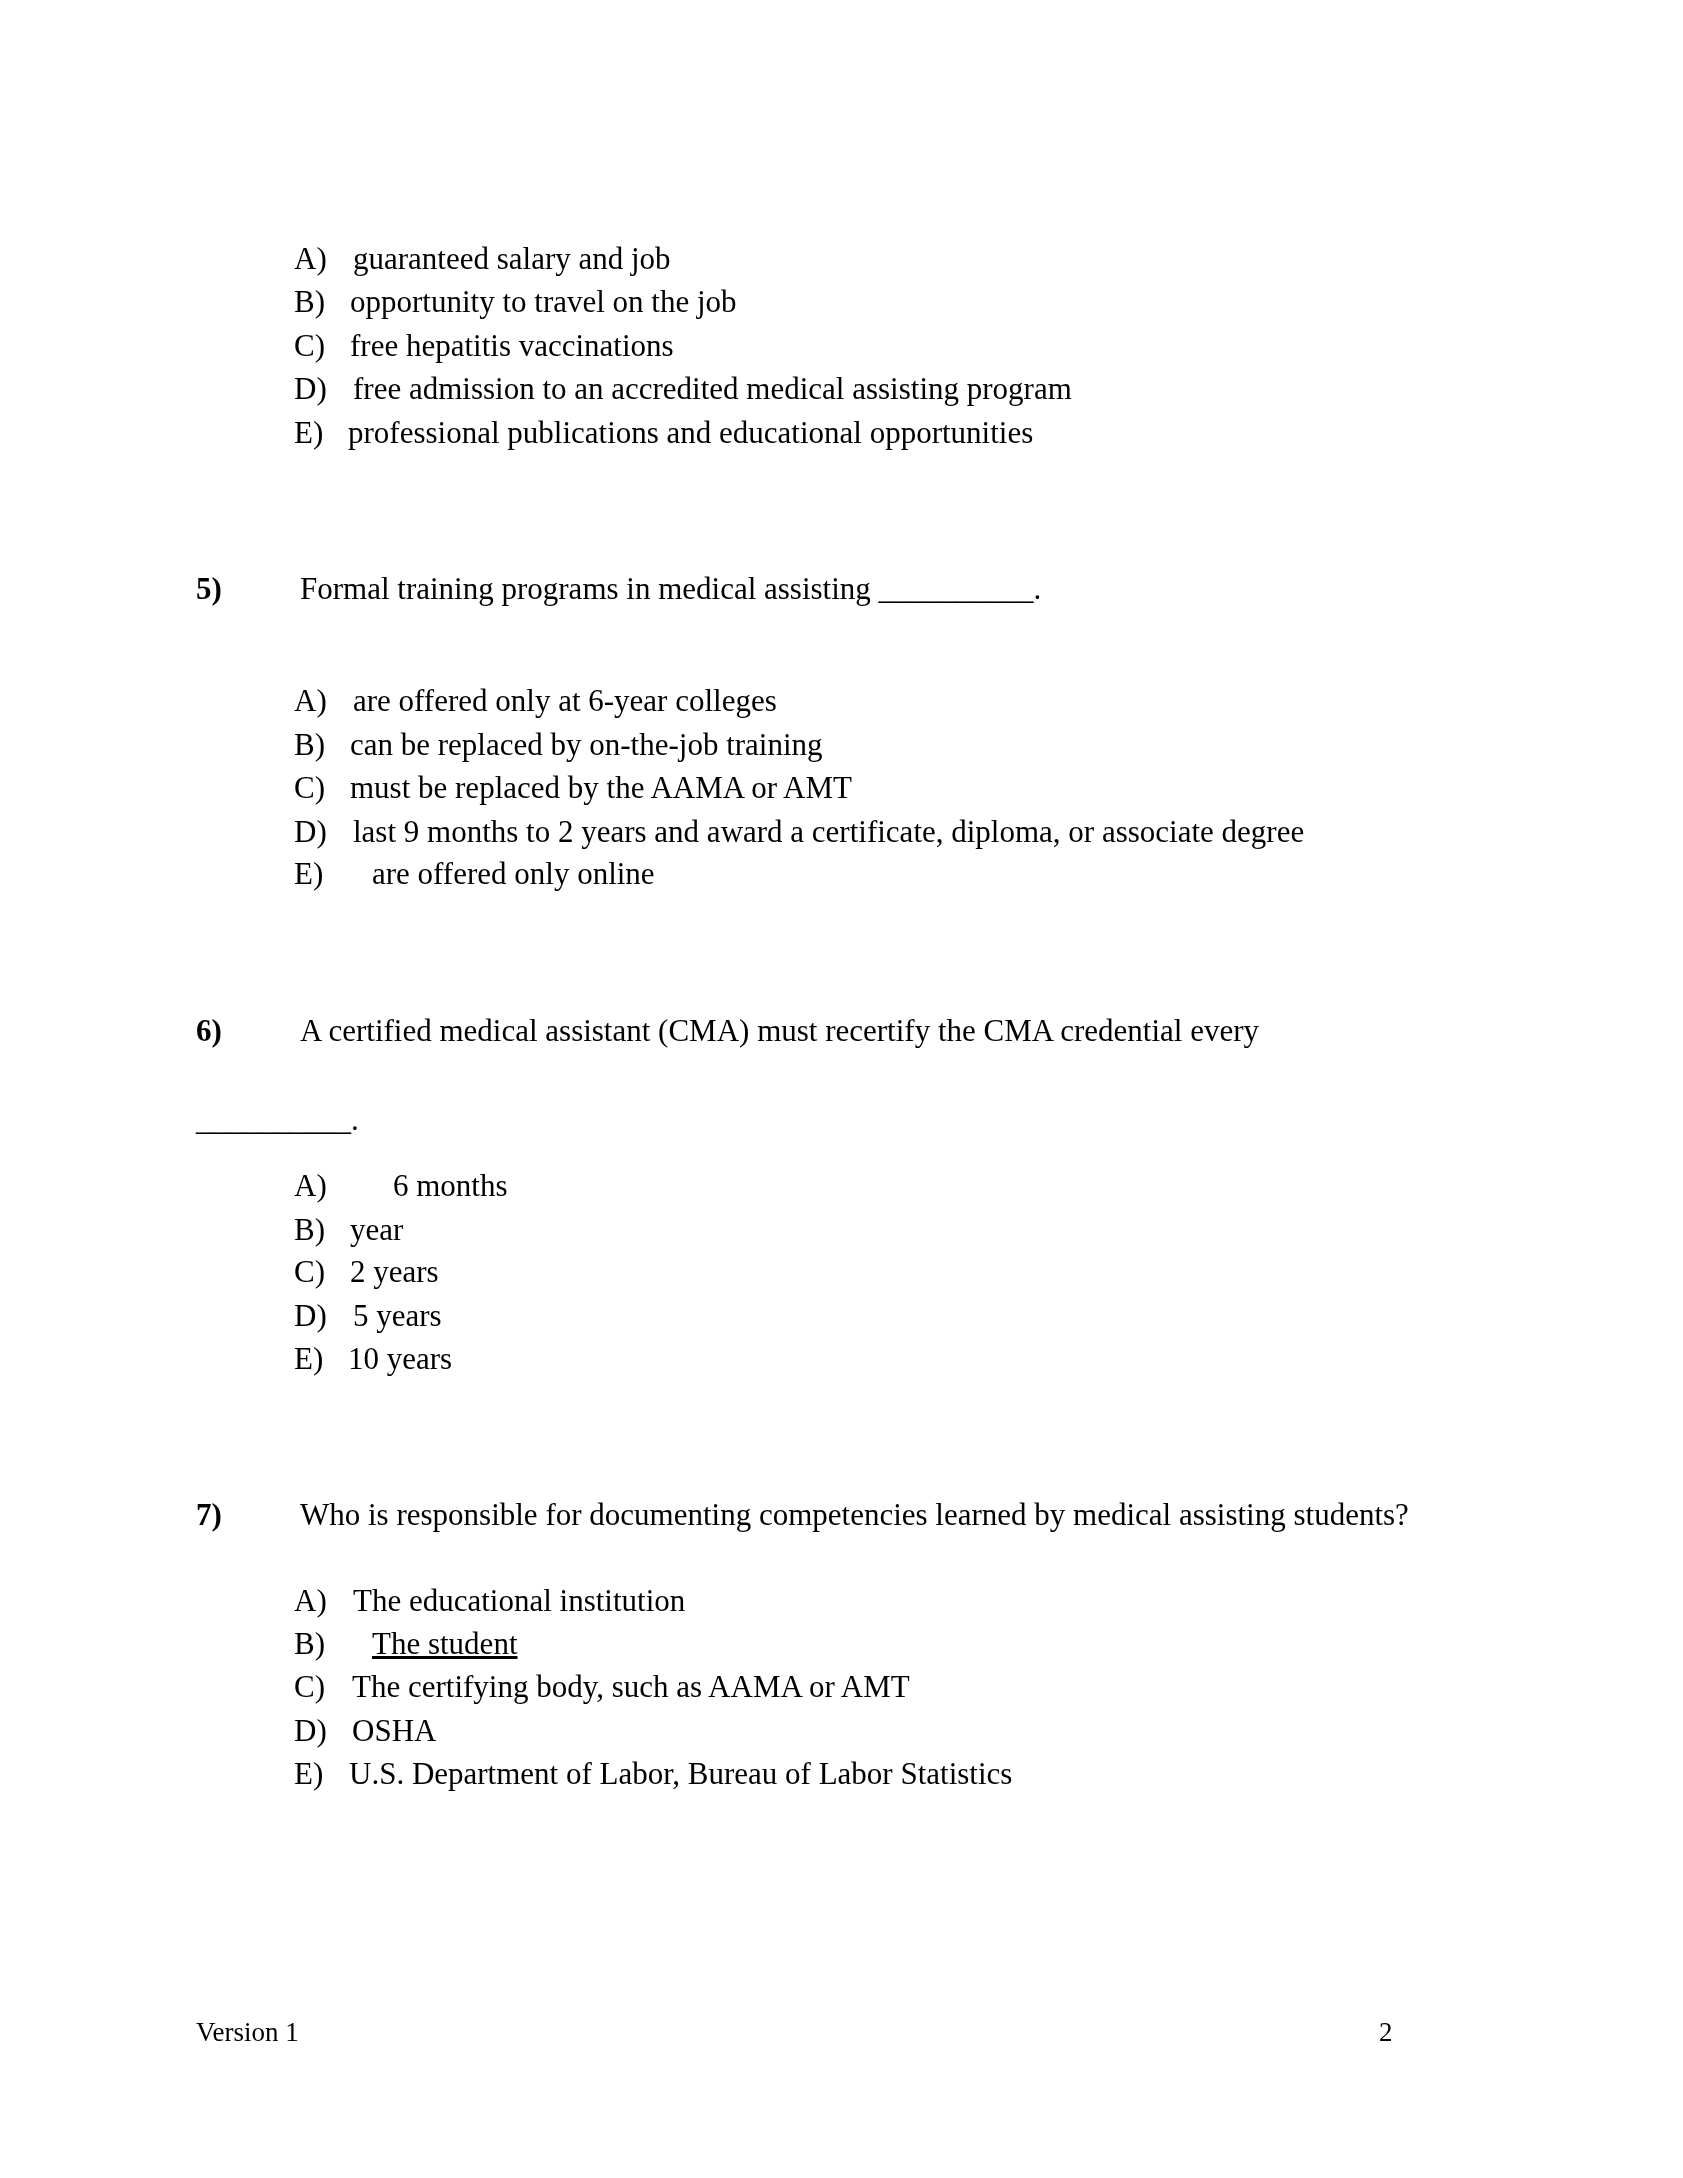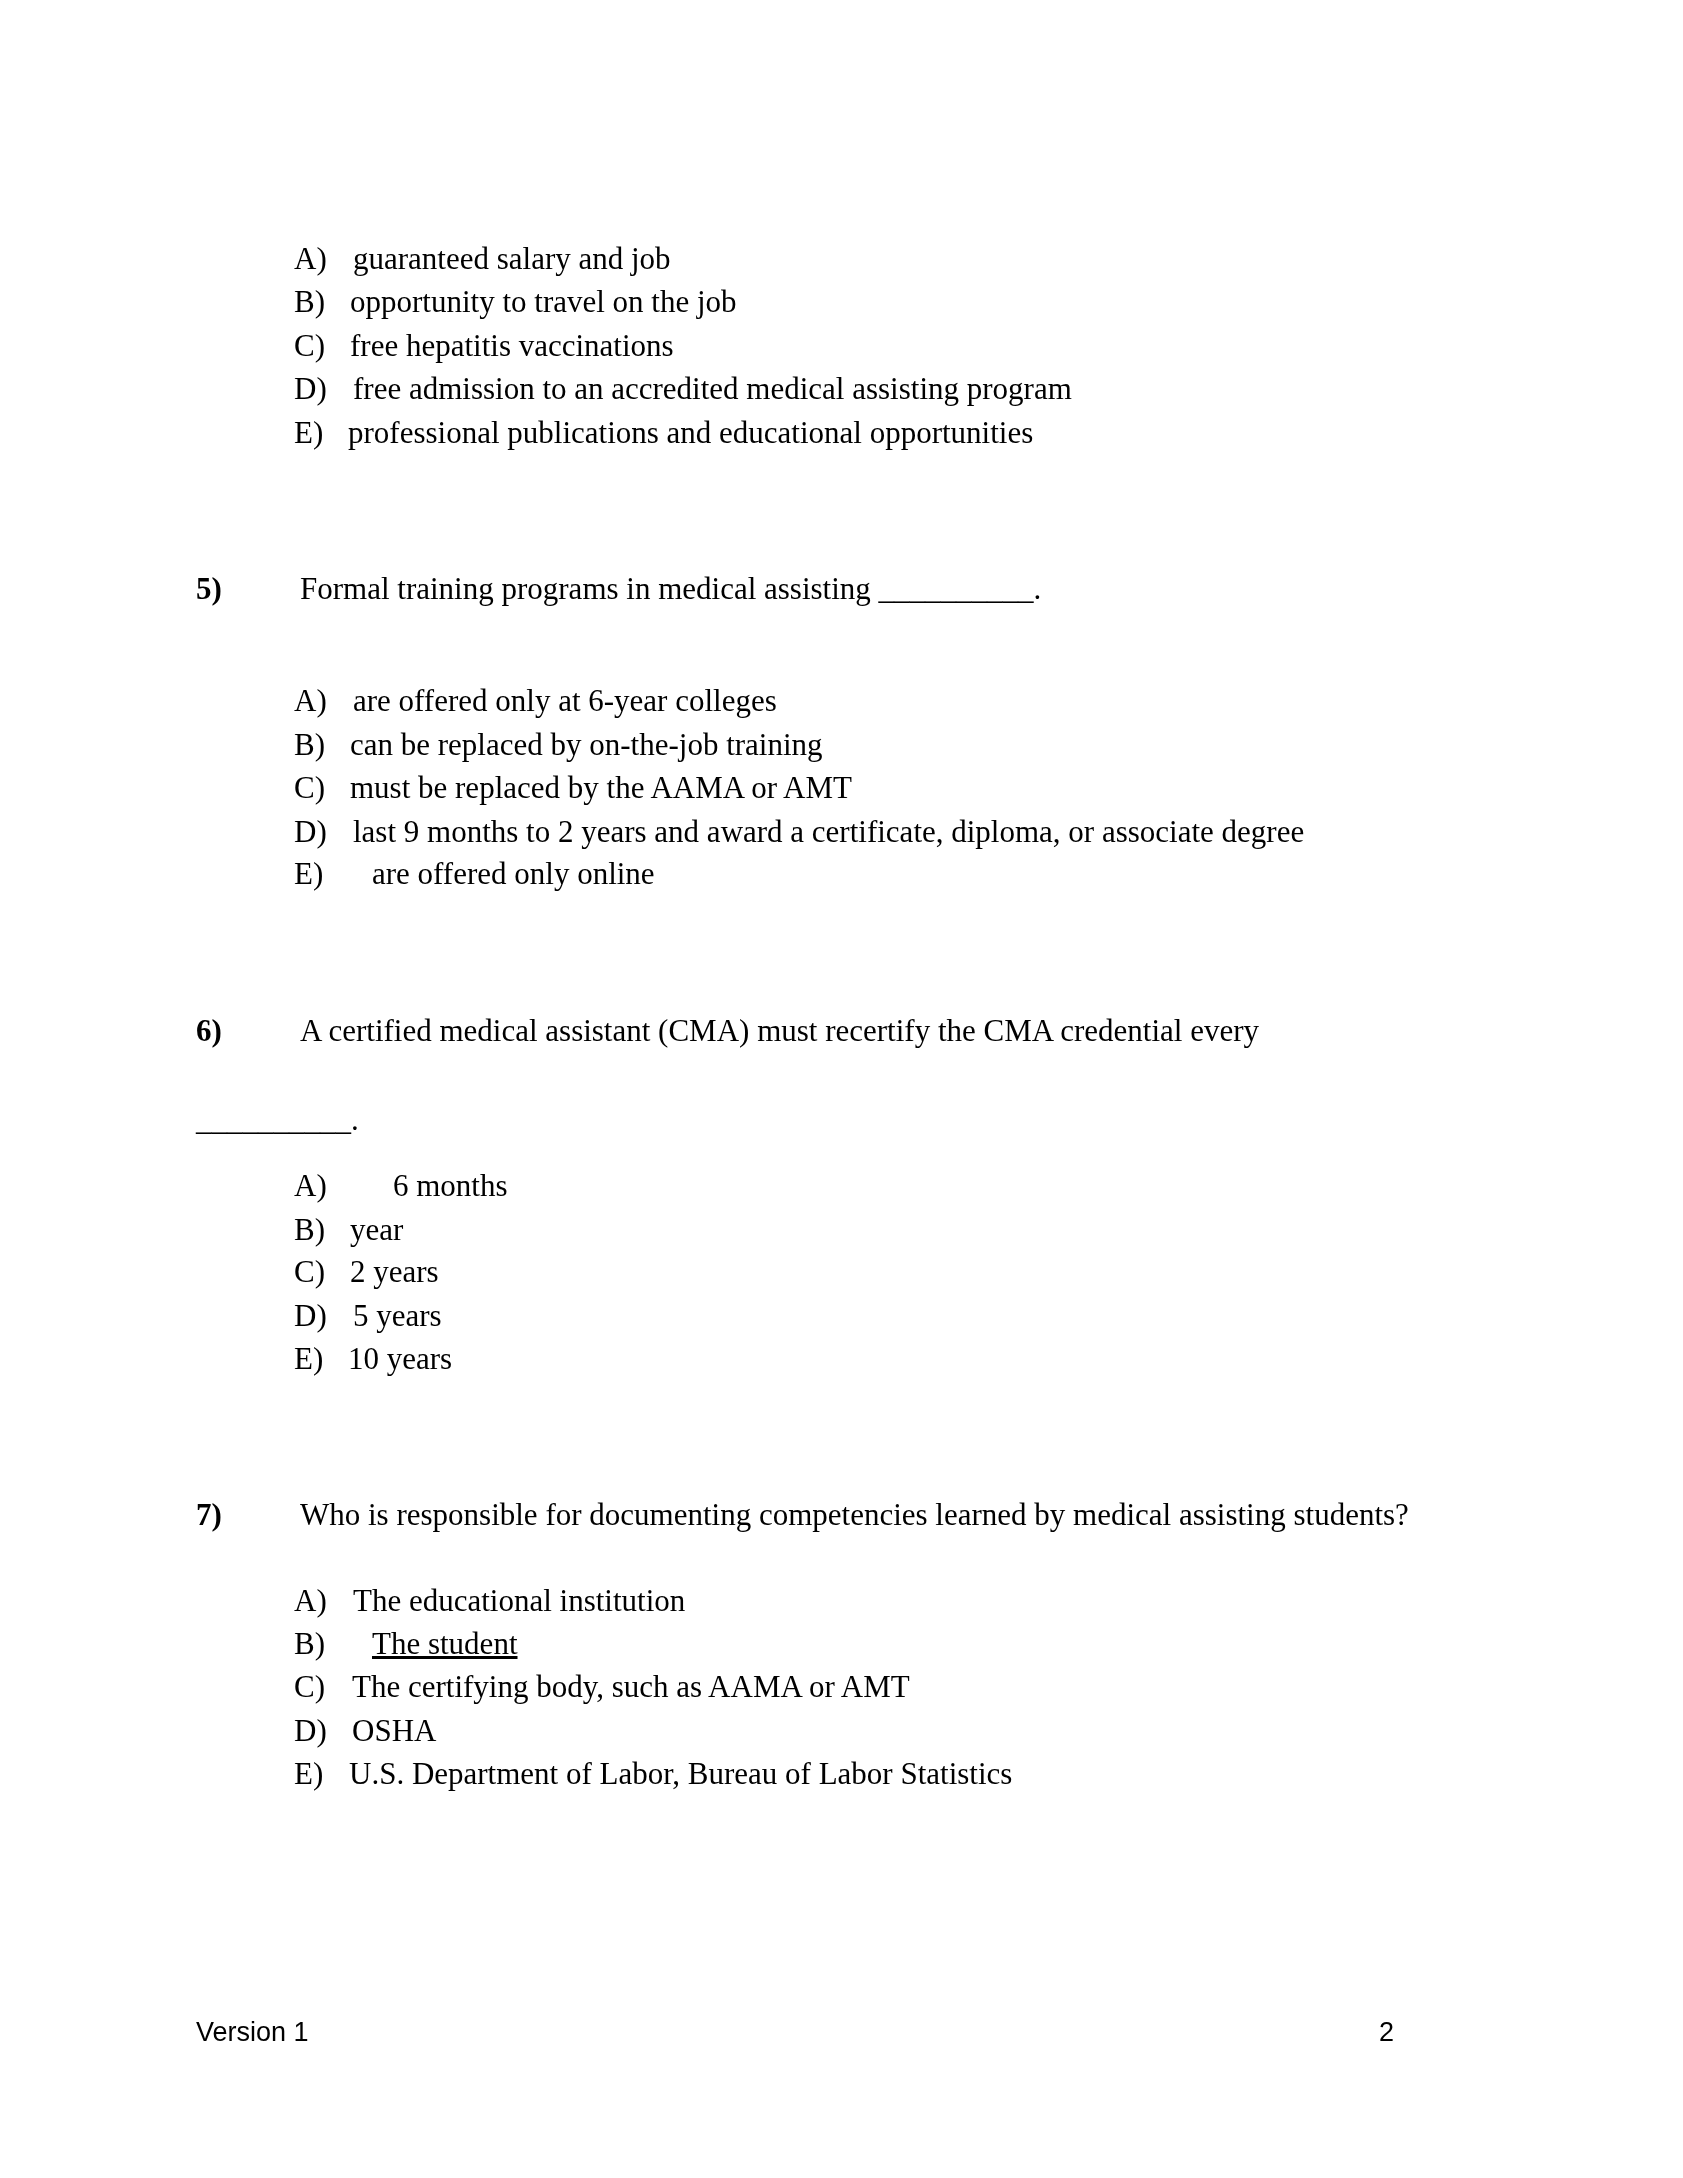--- a/index.html
+++ b/index.html
@@ -44,21 +44,21 @@
       position: absolute;
       left: 294px;
       margin-left: 6px;
     }
     .q-cont {
       position: absolute;
       left: 196px;
     }
     .footer {
       position: absolute;
-      font-family: Liberation Sans, sans-serif;
+      font-family: Liberation Serif, serif;
       font-size: 27px;
       line-height: 32px;
       white-space: nowrap;
     }
   </style>
 </head>
 <body>
 
 <div class="page">
 

